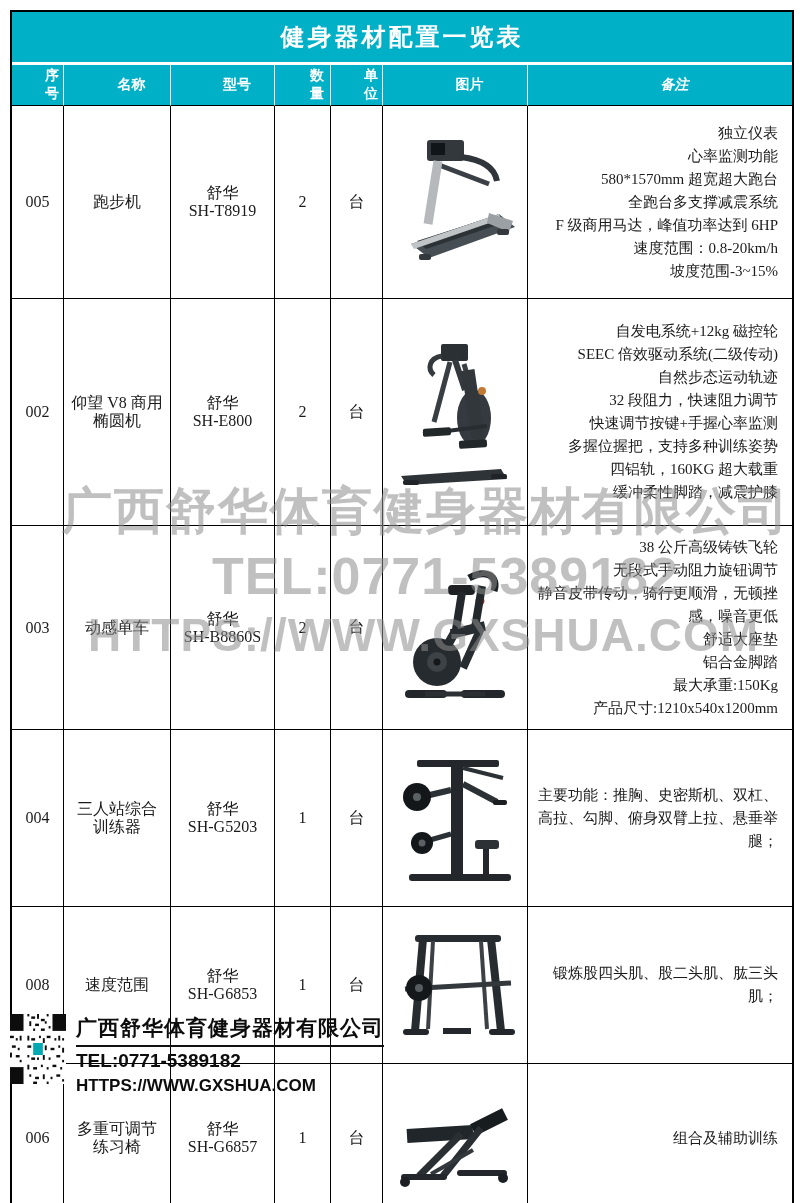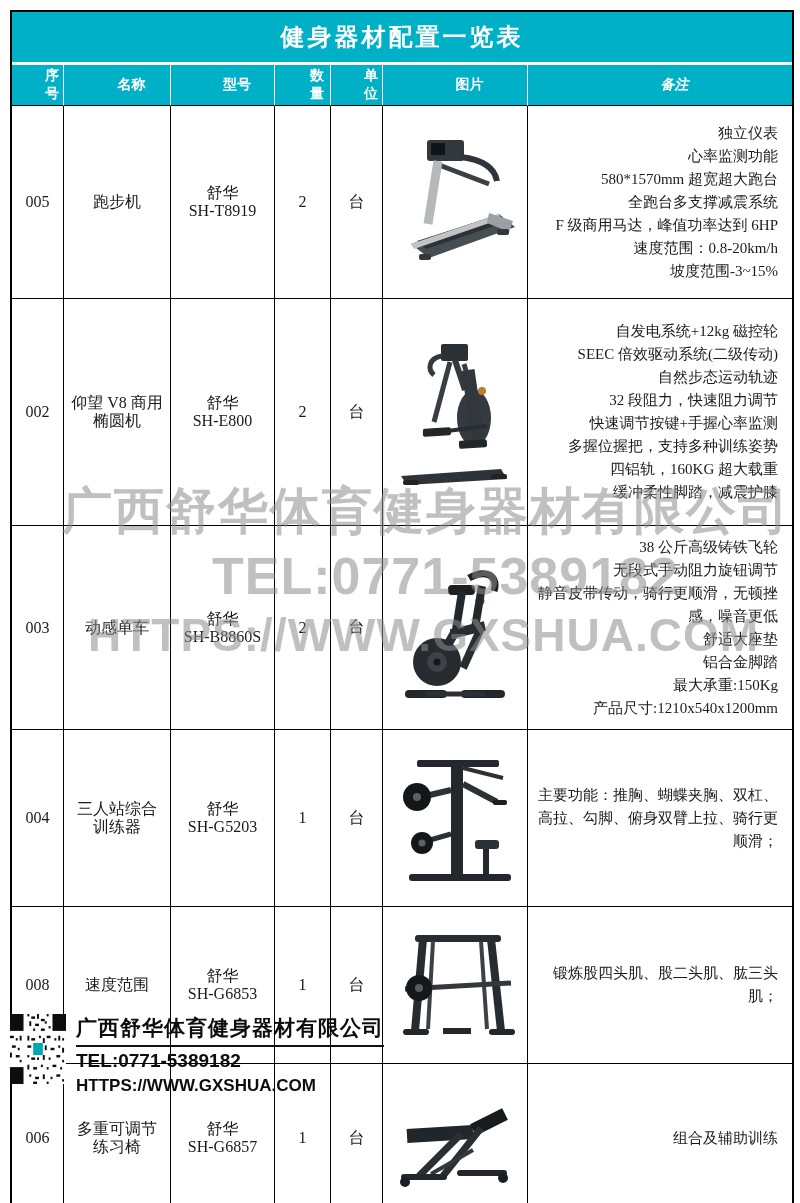--- a/index.html
+++ b/index.html
@@ -204,21 +204,21 @@
             <circle cx="32" cy="47" r="14" fill="#14171a"></circle>
             <circle cx="32" cy="47" r="4" fill="#5a6064"></circle>
             <path d="M66 84 L38 92" stroke="#2c3135" stroke-width="5"></path>
             <circle cx="37" cy="93" r="11" fill="#14171a"></circle>
             <circle cx="37" cy="93" r="3.5" fill="#5a6064"></circle>
             <rect x="90" y="90" width="24" height="9" rx="3" fill="#2c3135"></rect>
             <path d="M101 99 L101 124" stroke="#24282c" stroke-width="6"></path>
             <rect x="24" y="124" width="102" height="7" rx="3" fill="#23272b"></rect>
           </svg>
         </td>
-        <td class="c-remarks">主要功能：推胸、蝴蝶夹胸、双杠、高拉、勾脚、俯身双臂上拉、骑行更顺滑；</td>
+        <td class="c-remarks">主要功能：推胸、史密斯机、双杠、高拉、勾脚、俯身双臂上拉、悬垂举腿；</td>
       </tr>
 
       <tr class="r5">
         <td class="c-no">008</td>
         <td class="c-name">速度范围</td>
         <td class="c-model">舒华
 SH-G6853</td>
         <td class="c-qty">1</td>
         <td class="c-unit">台</td>
         <td class="c-img">

